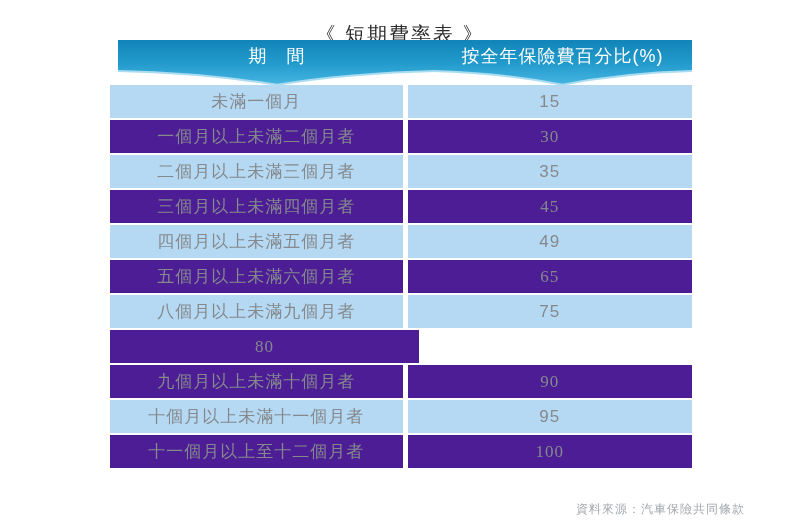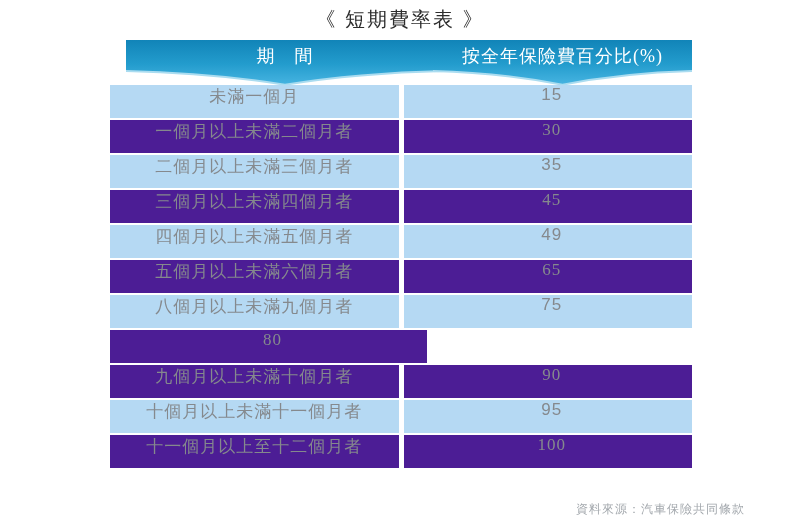--- a/index.html
+++ b/index.html
@@ -1,40 +1,40 @@
 <!DOCTYPE html>
 <html><head>
 <meta charset="utf-8">
 <style>
   html,body { margin:0; padding:0; background:#fff; }
   .stage {
     position:relative; width:800px; height:520px; background:#ffffff;
     font-family:"Liberation Sans", sans-serif; overflow:hidden;
   }
   .title {
-    position:absolute; top:6px; left:0; width:100%;
+    position:absolute; top:21px; left:0; width:100%;
     text-align:center; font-size:20px; color:#2d2d2d; letter-spacing:2px;
   }
   .thead { position:absolute; top:40px; left:110px; width:582px; height:46px; }
   .hcell { position:absolute; top:0; height:46px; }
-  .hcell1 { left:16px; width:318px; }
-  .hcell2 { left:323px; width:259px;font-family:Liberation Serif, serif; }
+  .hcell1 { left:8px; width:318px; }
+  .hcell2 { left:323px; width:259px; }
   .hcell svg { position:absolute; left:0; top:0; display:block; }
   .hlabel {
     position:absolute; top:0; left:0; right:0; height:32px; line-height:32px;
     text-align:center; color:#ffffff; font-size:18px; letter-spacing:1px;
   }
   .tbody { position:absolute; top:85px; left:110px; width:582px; }
   .trow { display:flex; height:33px; margin-bottom:2px; }
   .cell {
-    display:flex; align-items:flex-start; justify-content:center;
+    display:flex; align-items:center; justify-content:center;
     font-size:17px; color:#85898d; letter-spacing:1px;
   }
   .c1 { width:318px; margin-right:5px; }
-  .c2 { width:309px;padding-left:8px; }
+  .c2 { width:309px; }
   .trow.dark .cell { background:#b5d9f3; }
   .trow.light .cell { background:#4c1d95;font-family:Liberation Serif, serif; }
   .footer {
     position:absolute; top:501px; right:55px;
     font-size:12px; color:#a3a8ad; letter-spacing:1px;
   }
 </style>
 </head>
 <body>
 

